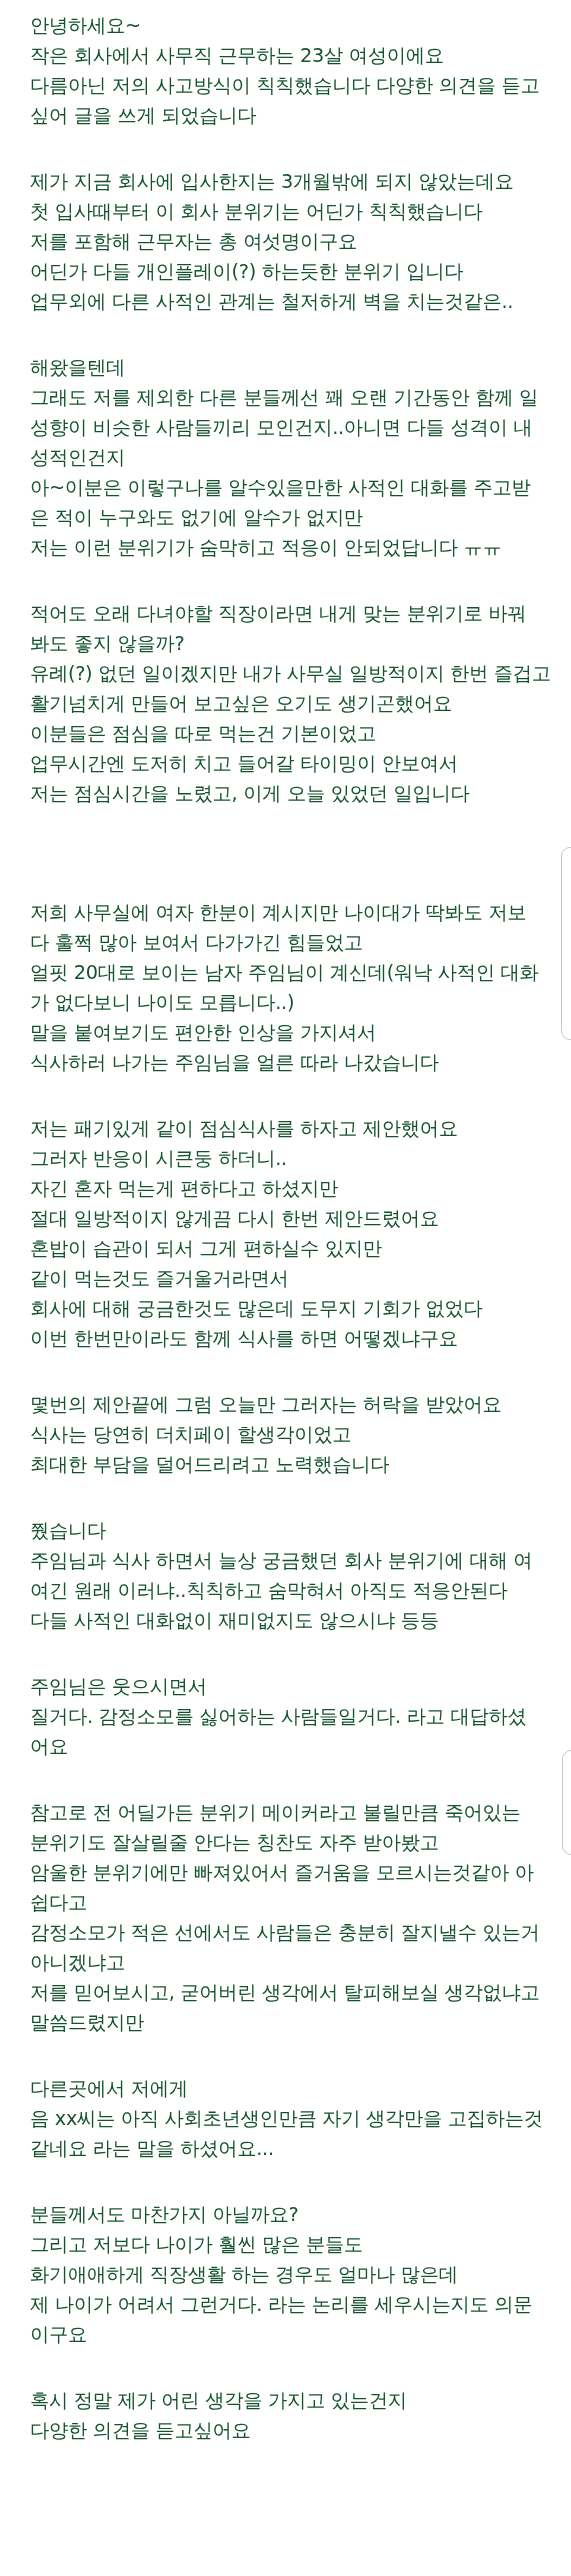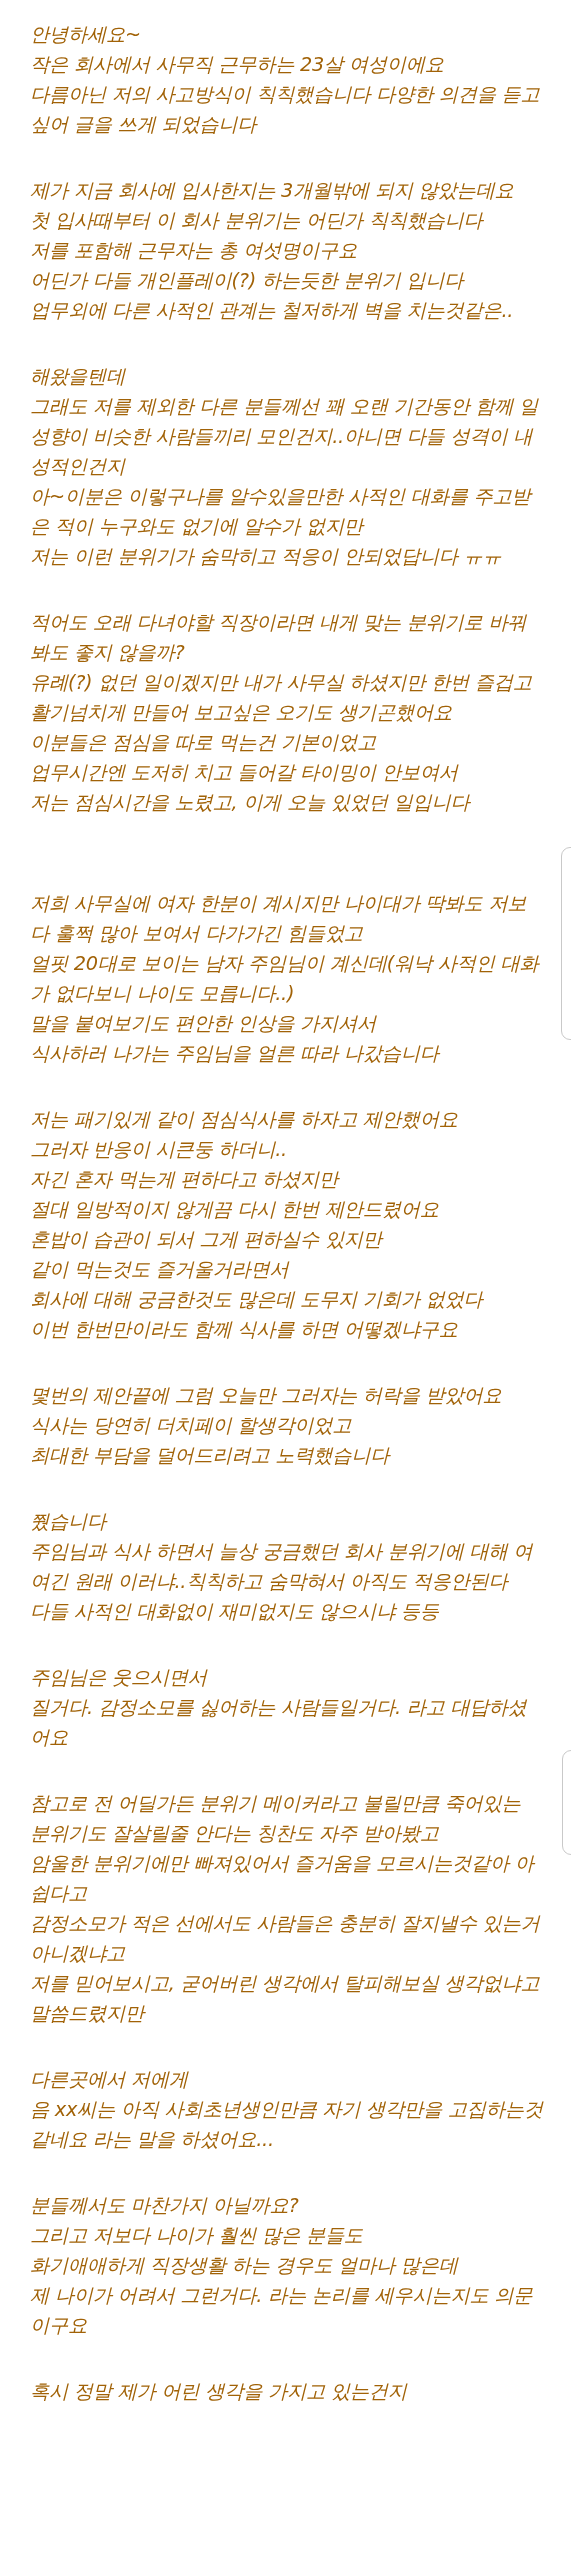--- a/index.html
+++ b/index.html
@@ -10,31 +10,30 @@
   .page {
     position: relative;
     width: 571px;
     height: 2576px;
     background: #ffffff;
     overflow: hidden;
     font-family: "DejaVu Sans", "Liberation Sans", sans-serif;
   }
   .post-body {
     position: absolute;
-    top: 20px;
+    top: 11px;
     left: 30px;
     right: 16px;
-    color: #a16207;
-    font-style: italic;
+    color: #14532d;
   }
   .paragraph {
     margin: 0 0 36px 0;
   }
   .paragraph.gap-large {
-    margin-bottom: 71px;
+    margin-bottom: 89px;
   }
   .paragraph:last-child {
     margin-bottom: 4px;
   }
   .line {
     font-size: 19.3px;
     line-height: 30px;
     height: 30px;
     white-space: nowrap;
     letter-spacing: -0.3px;
@@ -72,21 +71,21 @@
         <div class="line">그래도 저를 제외한 다른 분들께선 꽤 오랜 기간동안 함께 일</div>
         <div class="line">성향이 비슷한 사람들끼리 모인건지..아니면 다들 성격이 내</div>
         <div class="line">성적인건지</div>
         <div class="line">아~이분은 이렇구나를 알수있을만한 사적인 대화를 주고받</div>
         <div class="line">은 적이 누구와도 없기에 알수가 없지만</div>
         <div class="line">저는 이런 분위기가 숨막히고 적응이 안되었답니다 ㅠㅠ</div>
       </div>
       <div class="paragraph gap-large">
         <div class="line">적어도 오래 다녀야할 직장이라면 내게 맞는 분위기로 바꿔</div>
         <div class="line">봐도 좋지 않을까?</div>
-        <div class="line">유례(?) 없던 일이겠지만 내가 사무실 하셨지만 한번 즐겁고</div>
+        <div class="line">유례(?) 없던 일이겠지만 내가 사무실 일방적이지 한번 즐겁고</div>
         <div class="line">활기넘치게 만들어 보고싶은 오기도 생기곤했어요</div>
         <div class="line">이분들은 점심을 따로 먹는건 기본이었고</div>
         <div class="line">업무시간엔 도저히 치고 들어갈 타이밍이 안보여서</div>
         <div class="line">저는 점심시간을 노렸고, 이게 오늘 있었던 일입니다</div>
       </div>
       <div class="paragraph">
         <div class="line">저희 사무실에 여자 한분이 계시지만 나이대가 딱봐도 저보</div>
         <div class="line">다 훌쩍 많아 보여서 다가가긴 힘들었고</div>
         <div class="line">얼핏 20대로 보이는 남자 주임님이 계신데(워낙 사적인 대화</div>
         <div class="line">가 없다보니 나이도 모릅니다..)</div>
@@ -136,20 +135,21 @@
       </div>
       <div class="paragraph">
         <div class="line">분들께서도 마찬가지 아닐까요?</div>
         <div class="line">그리고 저보다 나이가 훨씬 많은 분들도</div>
         <div class="line">화기애애하게 직장생활 하는 경우도 얼마나 많은데</div>
         <div class="line">제 나이가 어려서 그런거다. 라는 논리를 세우시는지도 의문</div>
         <div class="line">이구요</div>
       </div>
       <div class="paragraph">
         <div class="line">혹시 정말 제가 어린 생각을 가지고 있는건지</div>
+        <div class="line">다양한 의견을 듣고싶어요</div>
       </div>
     </div>
   <div id="scrollbar-layer">
       <div class="scroll-thumb" style="top: 847px; left: 561px; height: 193px; border-color: rgb(201, 201, 201);"></div>
       <div class="scroll-thumb" style="top: 1750px; left: 562px; height: 105px; border-color: rgb(201, 201, 201);"></div>
     </div>
 </div>
 
 
 </body></html>

